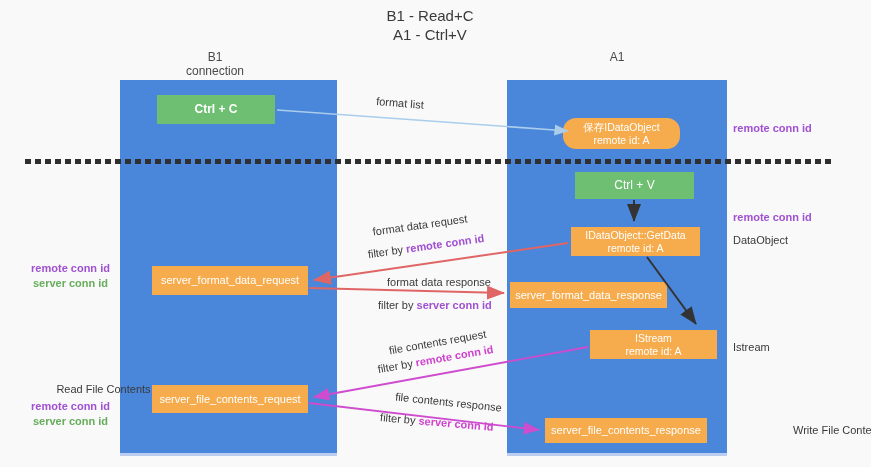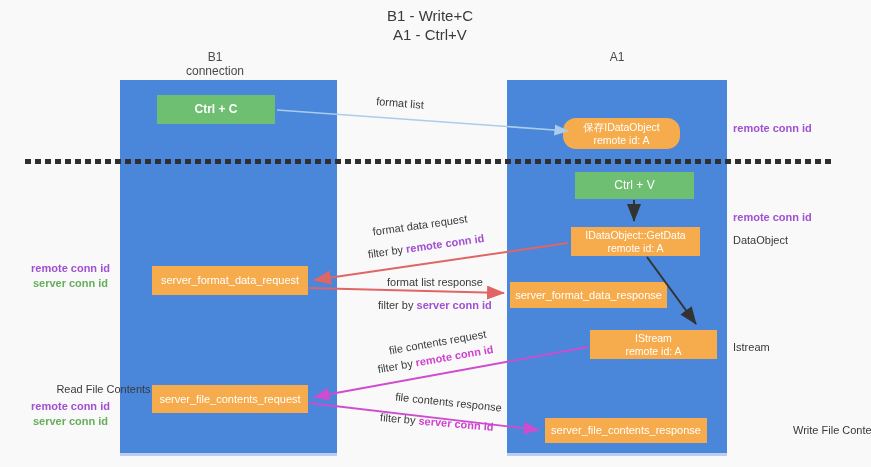--- a/index.html
+++ b/index.html
@@ -21,21 +21,21 @@
   .magenta{color:#cf42cf;font-weight:bold;}
   .dashline{height:5px;background:repeating-linear-gradient(to right,#2f2f2f 0 6px,transparent 6px 10px);}
   svg.overlay{position:absolute;left:0;top:0;pointer-events:none;}
 </style>
 </head>
 <body>
 
 <div class="canvas">
 
   <div class="abs title" style="left:330px;top:6px;width:200px;">
-    <div>B1 - Write+C</div>
+    <div>B1 - Read+C</div>
     <div>A1 - Ctrl+V</div>
   </div>
 
   <div class="abs colhead" style="left:155px;top:50px;width:120px;">
     <div>B1</div>
     <div>connection</div>
   </div>
   <div class="abs colhead" style="left:557px;top:50px;width:120px;">
     <div>A1</div>
   </div>
@@ -101,21 +101,21 @@
     <line x1="309" y1="403" x2="539" y2="430" stroke="#cf4ccf" stroke-width="1.8" marker-end="url(#mmag)"></line>
   </svg>
 
   <div class="abs lbl center" style="left:345px;top:97px;width:110px;transform:rotate(4.5deg);">format list</div>
 
   <div class="abs lbl center" style="left:350px;top:219px;width:140px;transform:rotate(-8deg);">format data request</div>
   <div class="abs lbl center" style="left:346px;top:240px;width:160px;transform:rotate(-8deg);">
     <span>filter by </span><span class="purple">remote conn id</span>
   </div>
 
-  <div class="abs lbl" style="left:387px;top:276px;">format list response</div>
+  <div class="abs lbl" style="left:387px;top:276px;">format data response</div>
   <div class="abs lbl" style="left:378px;top:299px;">
     <span>filter by </span><span class="purple">server conn id</span>
   </div>
 
   <div class="abs lbl center" style="left:380px;top:336px;width:115px;transform:rotate(-10deg);">file contents request</div>
   <div class="abs lbl center" style="left:368px;top:353px;width:135px;transform:rotate(-10deg);">
     <span>filter by </span><span class="magenta">remote conn id</span>
   </div>
 
   <div class="abs lbl" style="left:395px;top:396px;transform:rotate(6deg);">file contents response</div>

